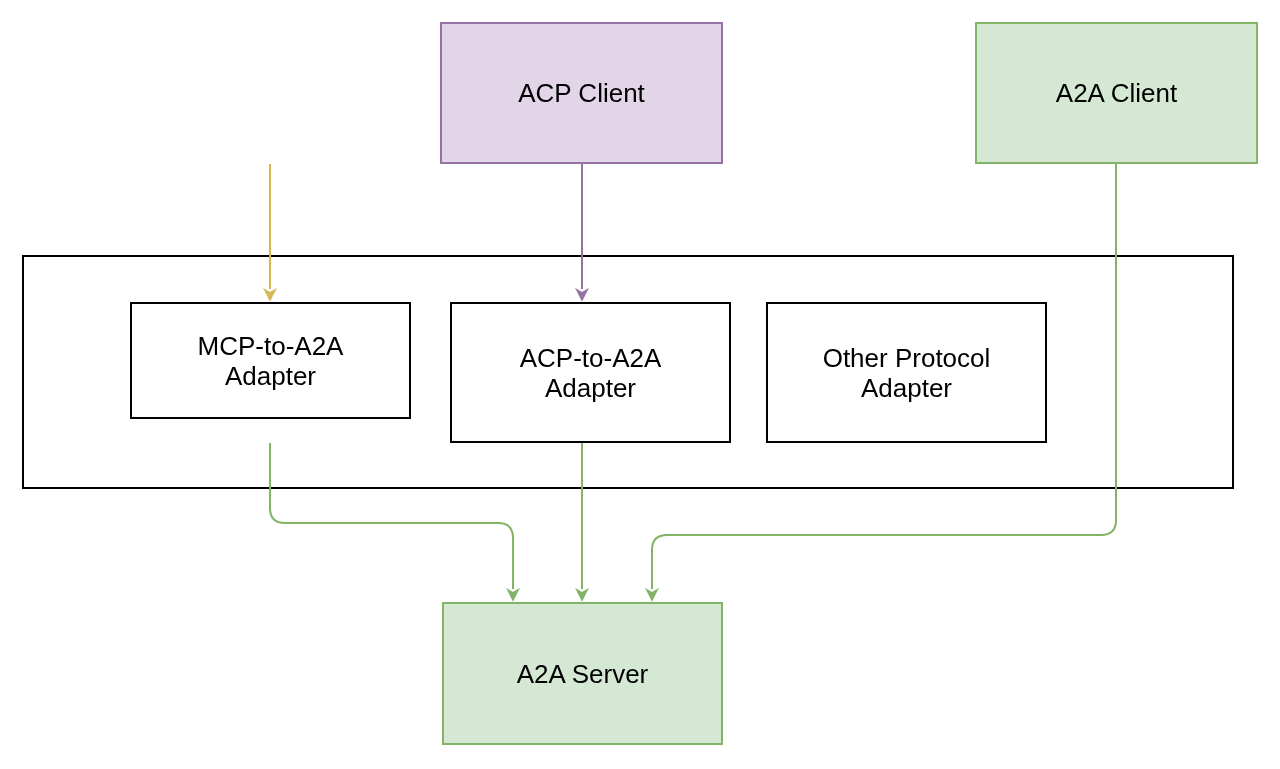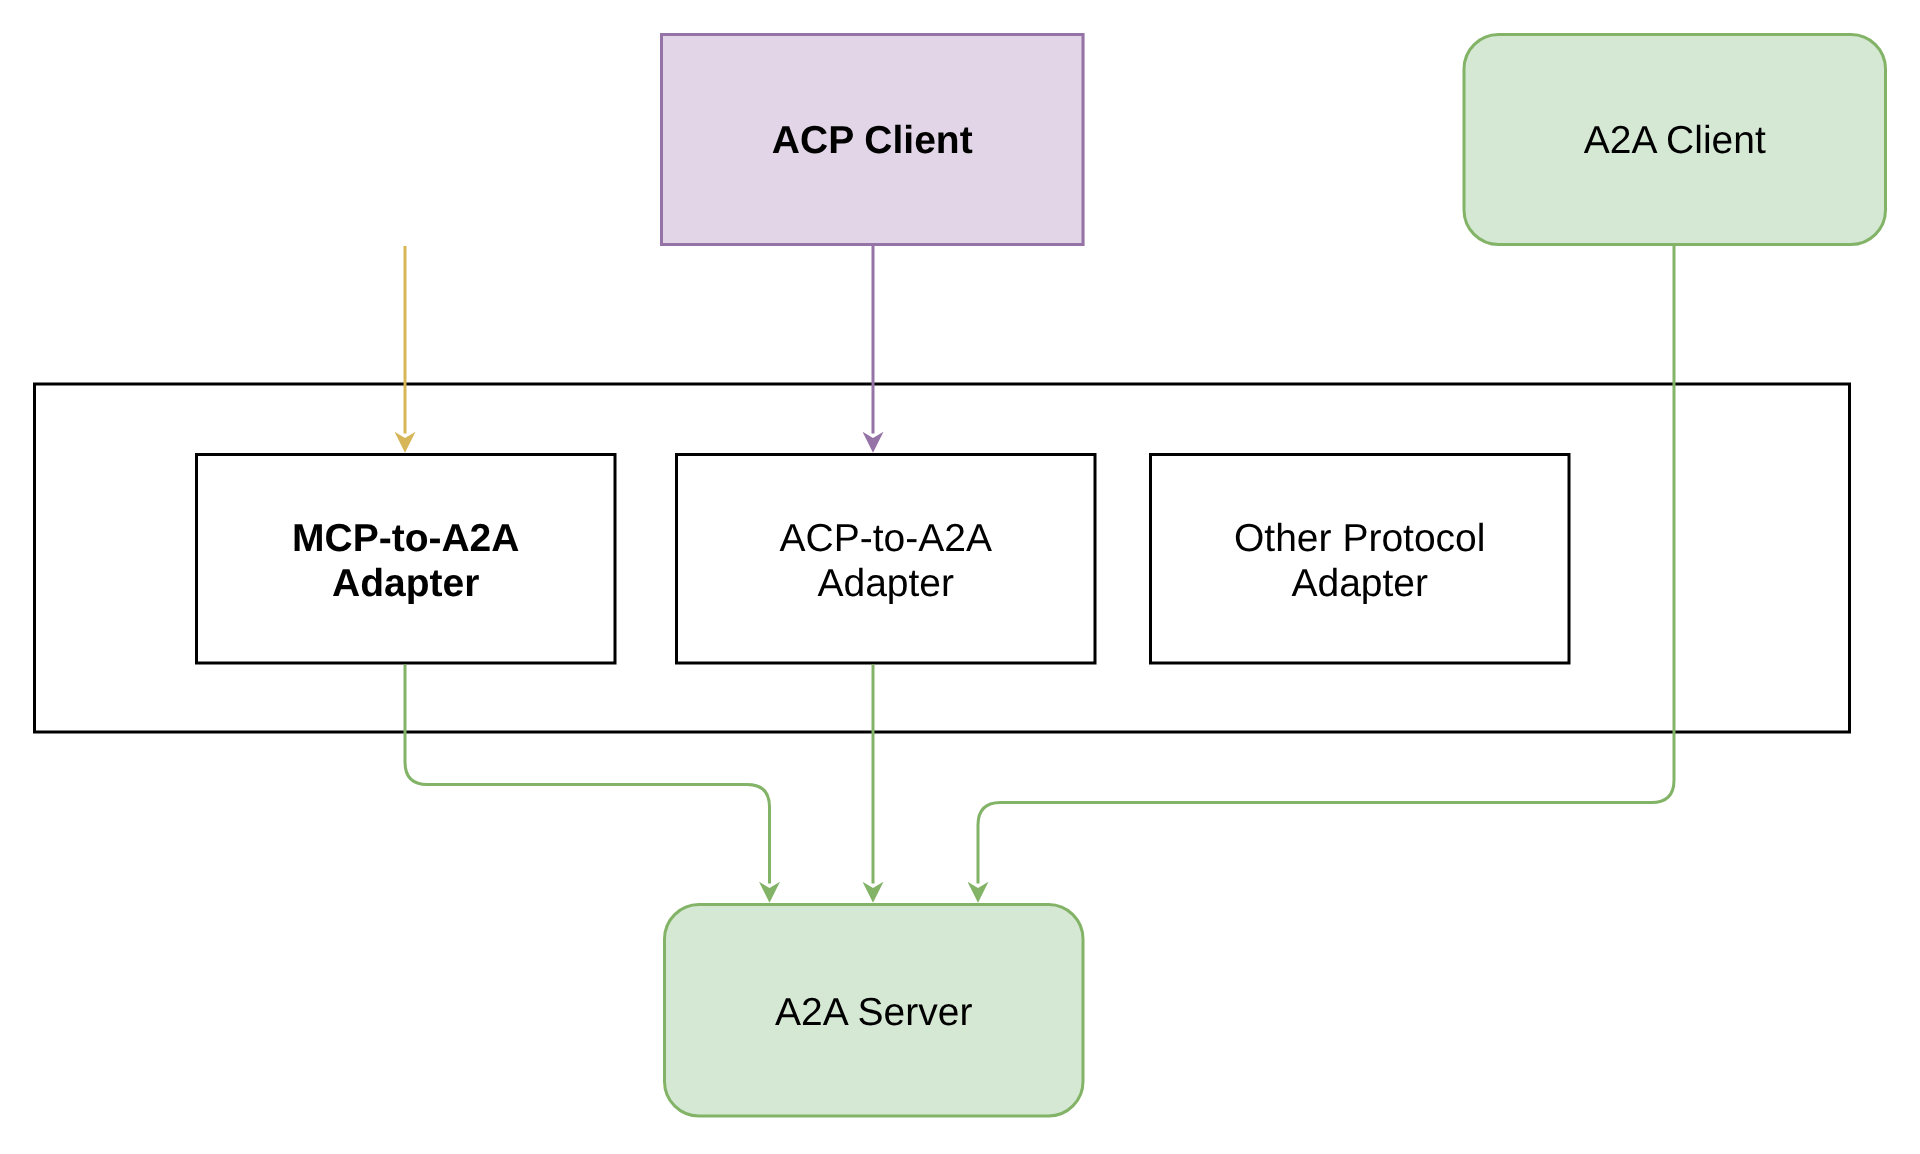--- a/index.html
+++ b/index.html
@@ -32,41 +32,39 @@
   }
   .box span { display: block; }
 
   .client-yellow {
     background: var(--client-yellow-fill, #fff2cc);
     border-color: var(--client-yellow-stroke, #d6b656);
   }
   .client-purple {
     background: var(--client-purple-fill, #e1d5e7);
     border-color: var(--client-purple-stroke, #9673a6);
-    font-weight: bold;
   }
   .box-green {
     background: var(--green-fill, #d5e8d4);
     border-color: var(--green-stroke, #82b366);
-    border-radius: 24px;
   }
 
   .mcp-client  { left: 128px; top: 22px;  width: 283px;  height: 142px; }
   .acp-client  { left: 440px; top: 22px;  width: 283px;  height: 142px; }
   .a2a-client  { left: 975px; top: 22px;  width: 283px;  height: 142px; }
 
   .gateway     { left: 22px;  top: 255px; width: 1212px; height: 234px; }
   .gateway-label {
     position: absolute;
     left: 23px; top: 256px; width: 107px; height: 232px;
     display: flex; align-items: center; justify-content: center;
     font-size: 26px; line-height: 30px; z-index: 1;
   }
 
-  .adapter-1   { left: 130px; top: 302px; width: 281px;  height: 141px; font-weight: bold; }
+  .adapter-1   { left: 130px; top: 302px; width: 281px;  height: 117px; }
   .adapter-2   { left: 450px; top: 302px; width: 281px;  height: 141px; }
   .adapter-3   { left: 742px; top: 302px; width: 281px;  height: 141px; margin-left: 24px; }
 
   .a2a-server  { left: 442px; top: 602px; width: 281px;  height: 143px; }
 
   .edges {
     position: absolute;
     left: 0; top: 0;
     z-index: 2;
     pointer-events: none;

